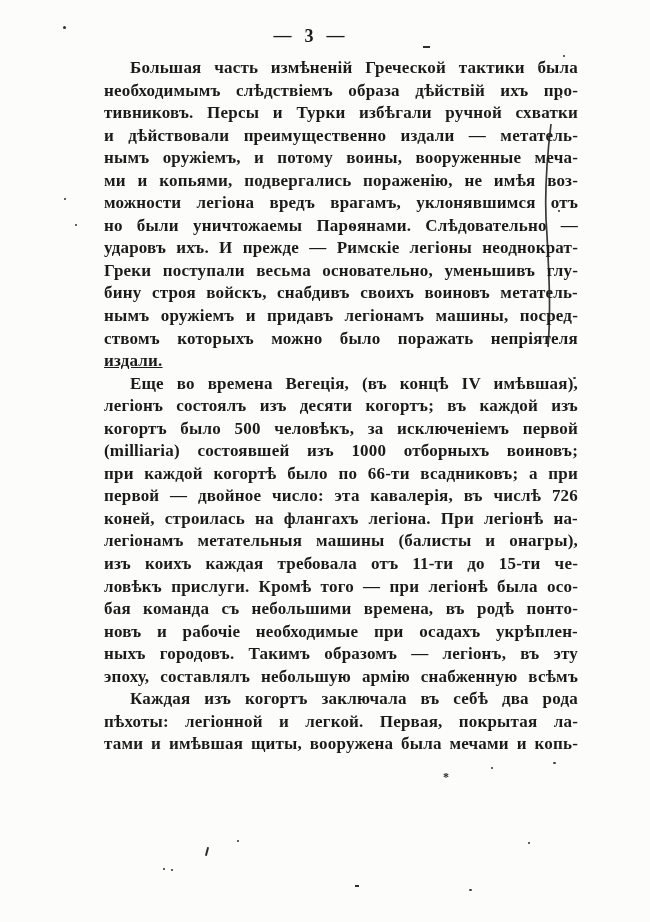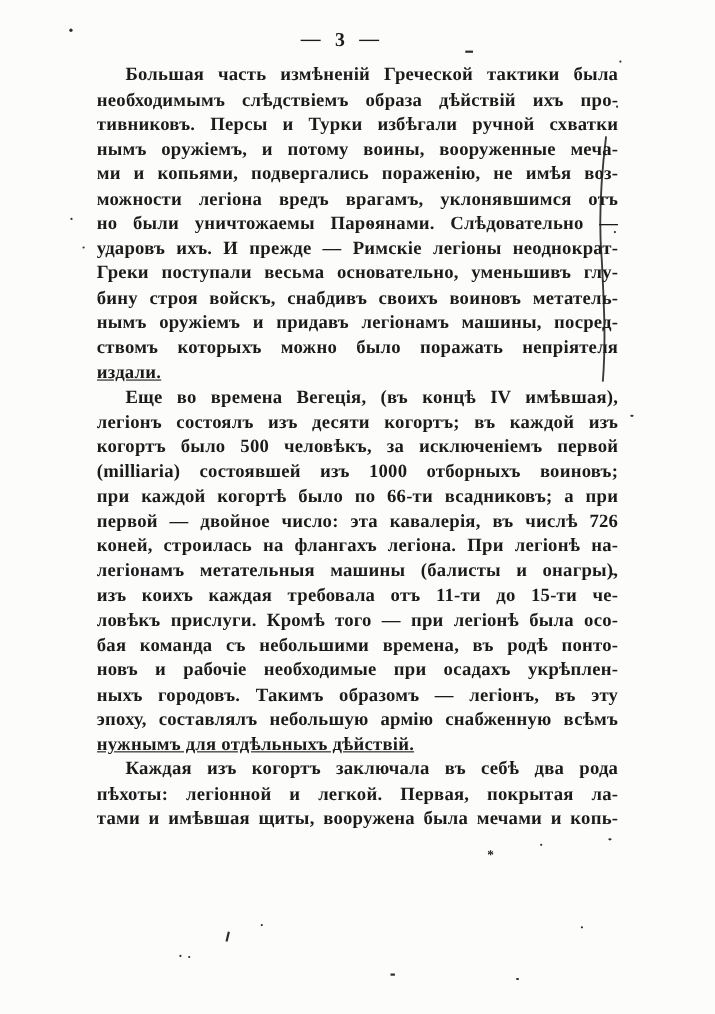--- a/index.html
+++ b/index.html
@@ -19,21 +19,21 @@
     left: 72px;
     width: 474px;
     text-align: center;
     font-size: 18px;
     font-weight: bold;
   }
   .header .dash { display: inline-block; margin: 0 13px; transform: translateY(-1px); }
   .header .pagenum { display: inline-block; }
   .textblock {
     position: absolute;
-    left: 88px;
+    left: 104px;
     top: 57px;
     width: 474px;
   }
   .line {
     font-size: 17px;
     font-weight: bold;
     line-height: 22.55px;
     height: 22.55px;
     letter-spacing: 0.2px;
     text-align: justify;
@@ -62,20 +62,21 @@
 
   <div class="header">
     <span class="dash">—</span><span class="pagenum">3</span><span class="dash">—</span>
   </div>
 
   <div class="textblock">
     <div class="para">
       <div class="line first">Большая часть измѣненій Греческой тактики была</div>
       <div class="line">необходимымъ слѣдствіемъ образа дѣйствій ихъ про-</div>
       <div class="line">тивниковъ. Персы и Турки избѣгали ручной схватки</div>
+      <div class="line">и дѣйствовали преимущественно издали — метатель-</div>
       <div class="line">нымъ оружіемъ, и потому воины, вооруженные меча-</div>
       <div class="line">ми и копьями, подвергались пораженію, не имѣя воз-</div>
       <div class="line">можности легіона вредъ врагамъ, уклонявшимся отъ</div>
       <div class="line">но были уничтожаемы Парѳянами. Слѣдовательно —</div>
       <div class="line">ударовъ ихъ. И прежде — Римскіе легіоны неоднократ-</div>
       <div class="line">Греки поступали весьма основательно, уменьшивъ глу-</div>
       <div class="line">бину строя войскъ, снабдивъ своихъ воиновъ метатель-</div>
       <div class="line">нымъ оружіемъ и придавъ легіонамъ машины, посред-</div>
       <div class="line">ствомъ которыхъ можно было поражать непріятеля</div>
       <div class="line last">издали.</div>
@@ -88,21 +89,20 @@
       <div class="line">при каждой когортѣ было по 66-ти всадниковъ; а при</div>
       <div class="line">первой — двойное число: эта кавалерія, въ числѣ 726</div>
       <div class="line">коней, строилась на флангахъ легіона. При легіонѣ на-</div>
       <div class="line">легіонамъ метательныя машины (балисты и онагры),</div>
       <div class="line">изъ коихъ каждая требовала отъ 11-ти до 15-ти че-</div>
       <div class="line">ловѣкъ прислуги. Кромѣ того — при легіонѣ была осо-</div>
       <div class="line">бая команда съ небольшими времена, въ родѣ понто-</div>
       <div class="line">новъ и рабочіе необходимые при осадахъ укрѣплен-</div>
       <div class="line">ныхъ городовъ. Такимъ образомъ — легіонъ, въ эту</div>
       <div class="line">эпоху, составлялъ небольшую армію снабженную всѣмъ</div>
-      <div class="line last">нужнымъ для отдѣльныхъ дѣйствій.</div>
     </div>
     <div class="para">
       <div class="line first">Каждая изъ когортъ заключала въ себѣ два рода</div>
       <div class="line">пѣхоты: легіонной и легкой. Первая, покрытая ла-</div>
       <div class="line">тами и имѣвшая щиты, вооружена была мечами и копь-</div>
     </div>
   </div>
 
   <svg class="artifact-svg" width="650" height="922" viewBox="0 0 650 922">
     <path d="M551,124 C546,165 544,200 547,235 C549,275 551,310 548,347" fill="none" stroke="#1f1f1f" stroke-width="1.7" opacity="0.88"></path>

